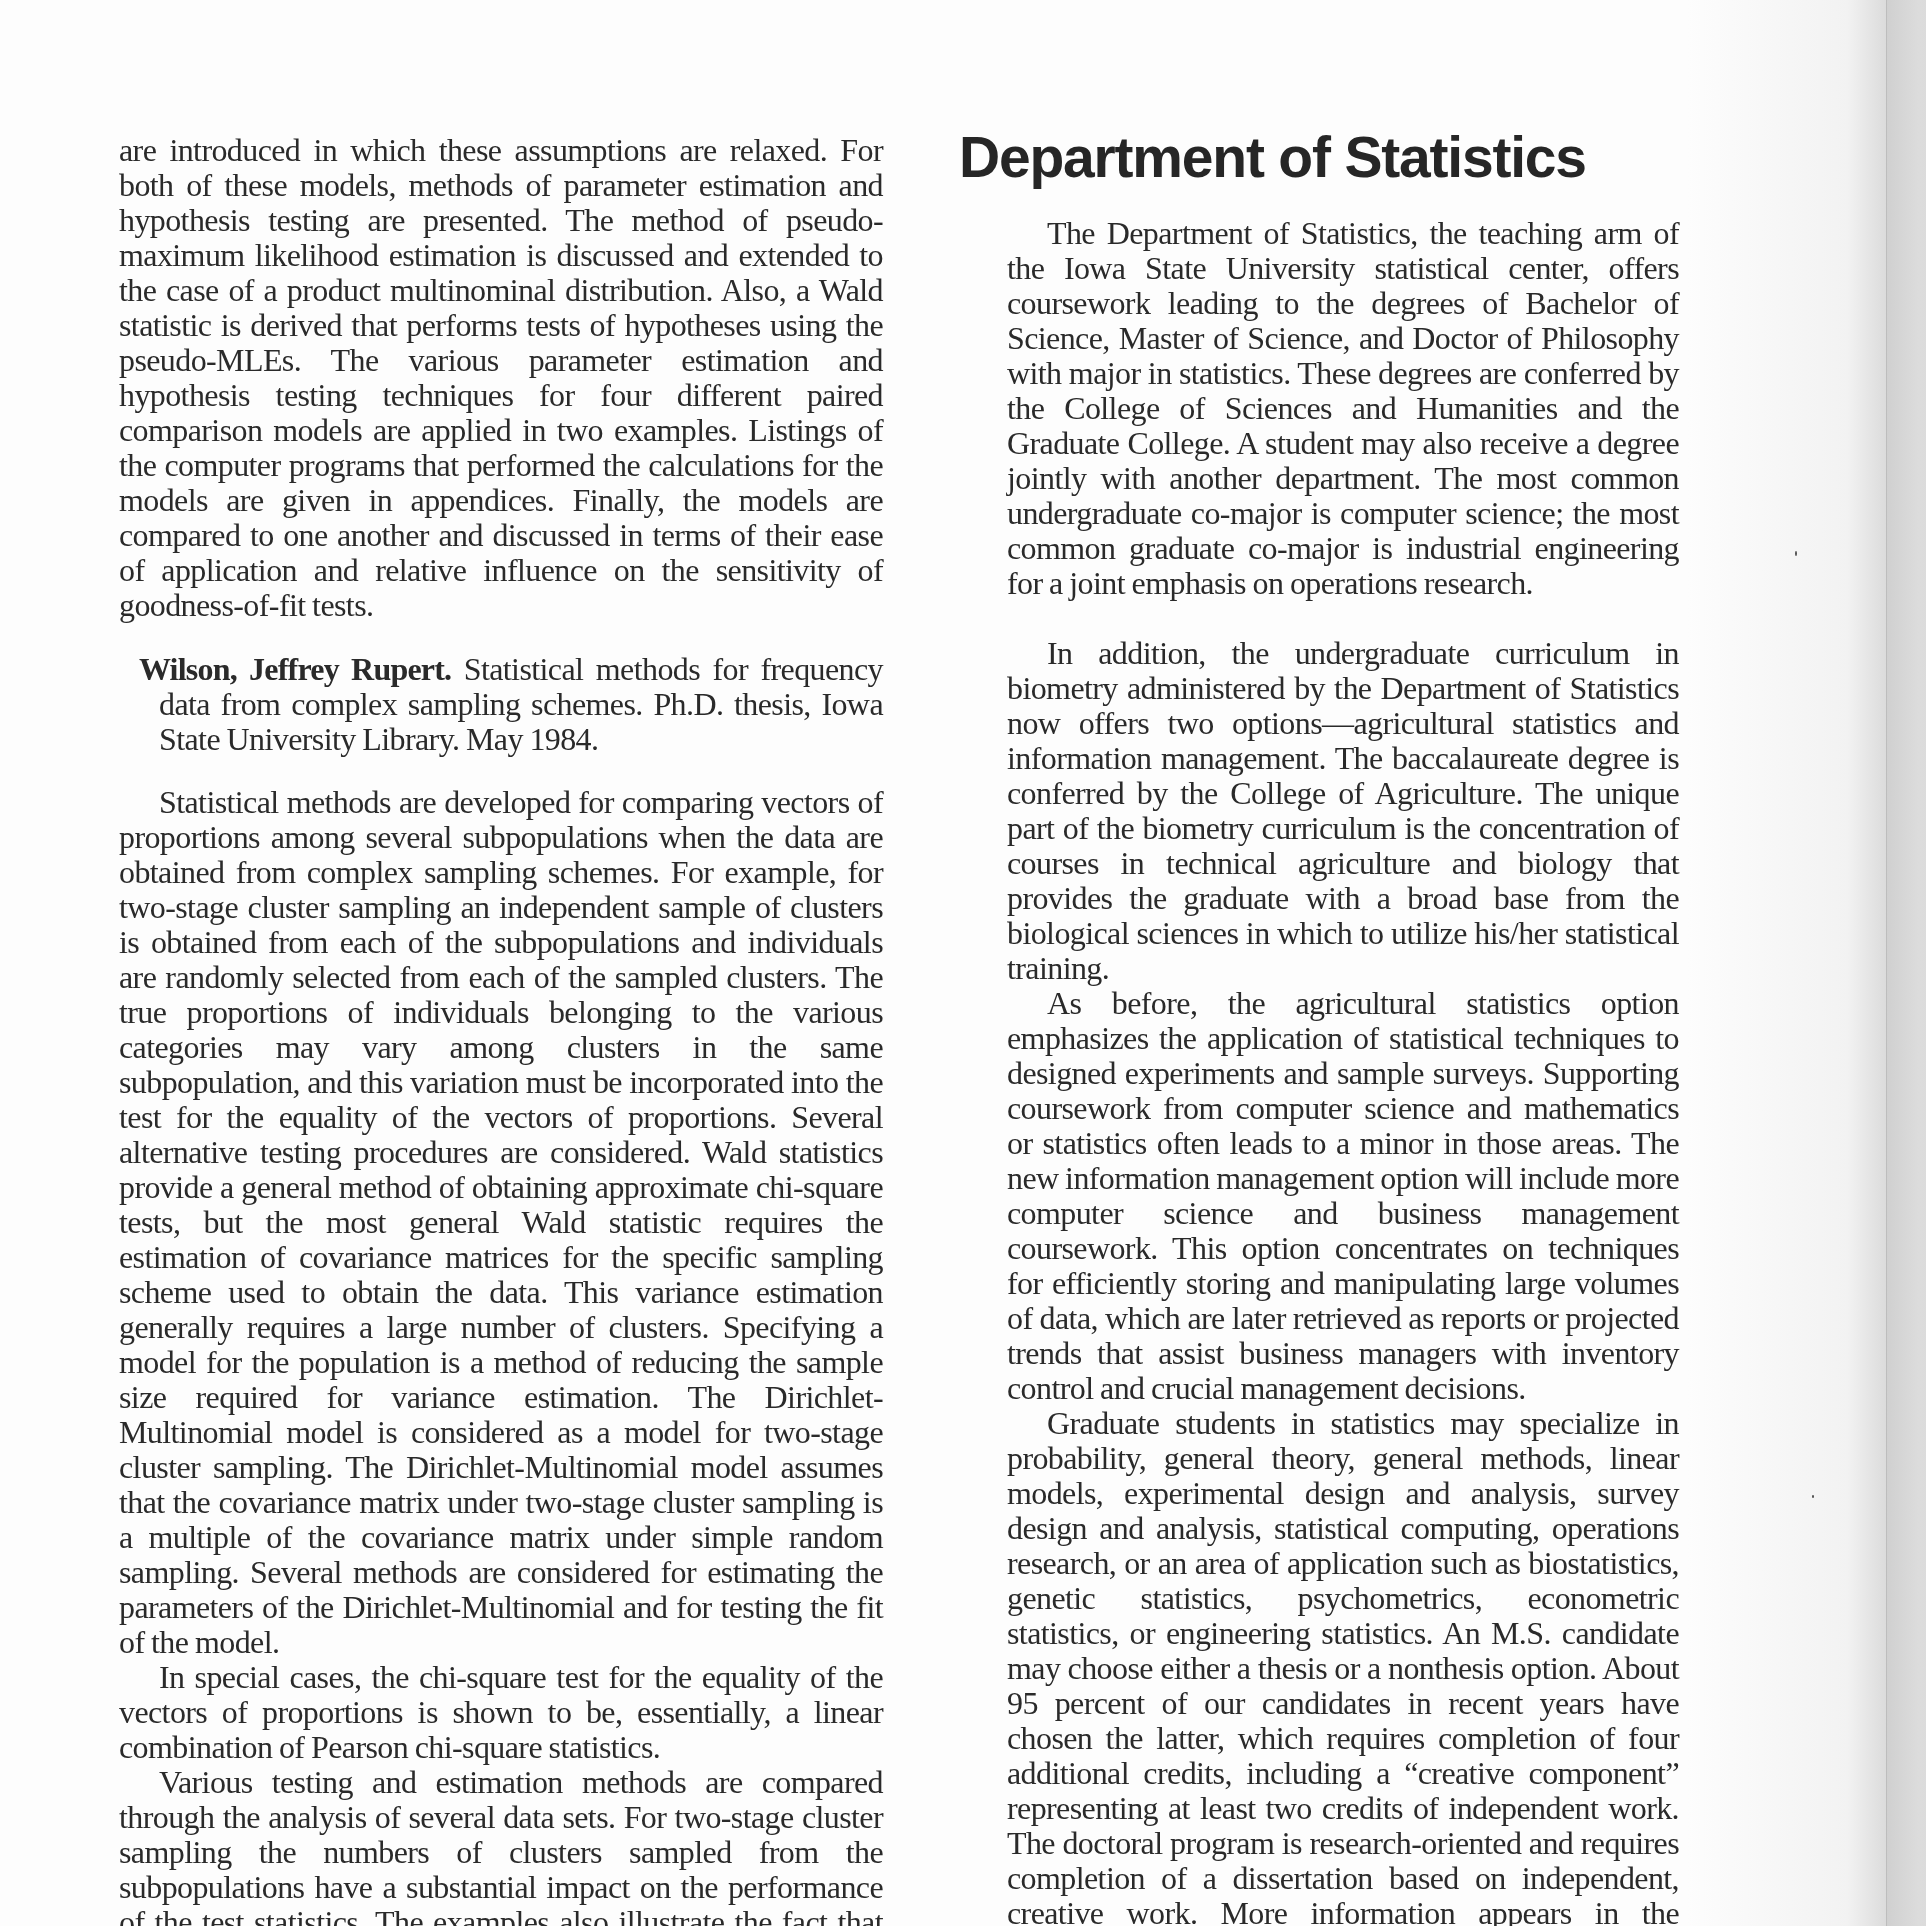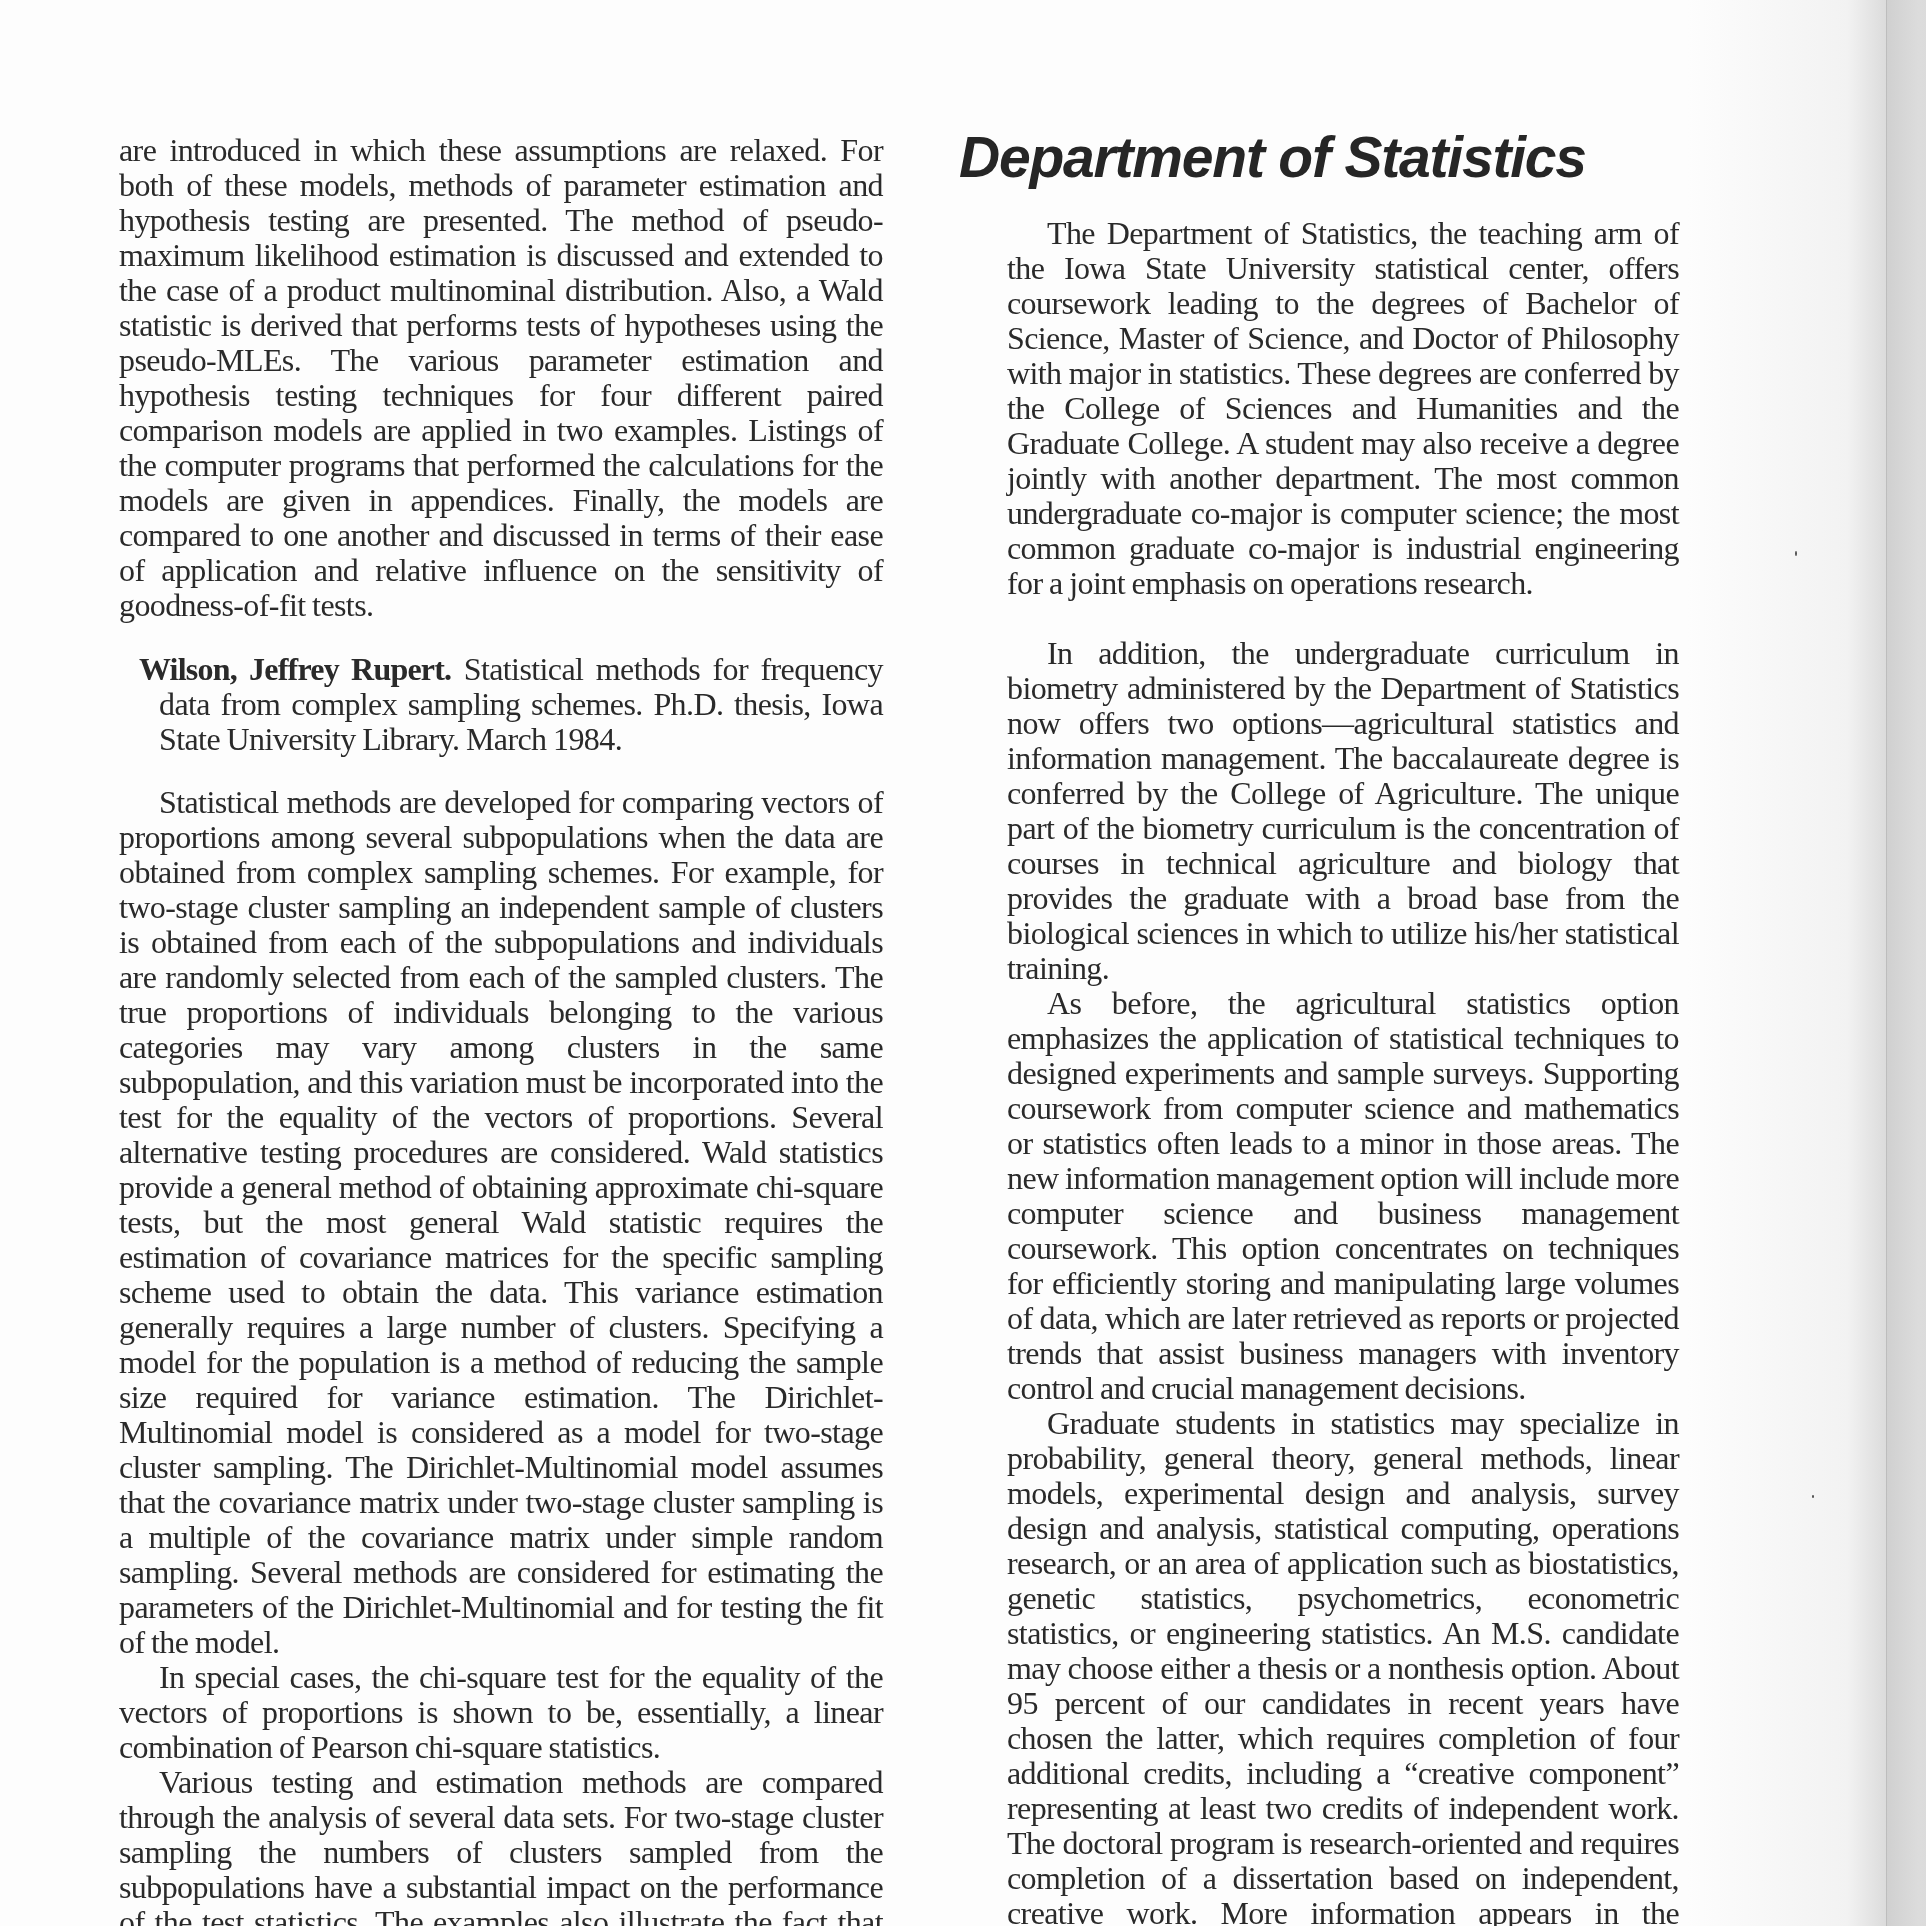--- a/index.html
+++ b/index.html
@@ -34,34 +34,34 @@
   .gap-md { height: 35px; }
   .entry {
     padding-left: 40px;
     text-indent: -40px;
   }
   .entry .author { font-weight: bold; letter-spacing: -0.8px; margin-left: 20px; }
   .heading {
     position: absolute; left: 959px; top: 125px;
     font-family: "Liberation Sans", "DejaVu Sans", sans-serif;
     font-weight: bold; font-size: 57px; line-height: 65px;
-    letter-spacing: -1.2px; color: #262626; margin: 0; font-style: italic;
+    letter-spacing: -1.2px; color: #262626; margin: 0;
   }
   .speck { position: absolute; background: #555; border-radius: 50%; }
 </style>
 </head>
 <body>
 
 <div class="page-shade"></div>
 <div class="right-strip"></div>
 
 <div class="col col-left">
   <p>are introduced in which these assumptions are relaxed. For both of these models, methods of parameter estimation and hypothesis testing are presented. The method of pseudo-maximum likelihood estimation is discussed and extended to the case of a product multinominal distribution. Also, a Wald statistic is derived that performs tests of hypotheses using the pseudo-MLEs. The various parameter estimation and hypothesis testing techniques for four different paired comparison models are applied in two examples. Listings of the computer programs that performed the calculations for the models are given in appendices. Finally, the models are compared to one another and discussed in terms of their ease of application and relative influence on the sensitivity of goodness-of-fit tests.</p>
   <div class="gap-sm"></div>
-  <p class="entry"><span class="author">Wilson, Jeffrey Rupert.</span><span> Statistical methods for frequency data from complex sampling schemes. Ph.D. thesis, Iowa State University Library. March 1984.</span></p>
+  <p class="entry"><span class="author">Wilson, Jeffrey Rupert.</span><span> Statistical methods for frequency data from complex sampling schemes. Ph.D. thesis, Iowa State University Library. May 1984.</span></p>
   <div class="gap-sm"></div>
   <p class="indent">Statistical methods are developed for comparing vectors of proportions among several subpopulations when the data are obtained from complex sampling schemes. For example, for two-stage cluster sampling an independent sample of clusters is obtained from each of the subpopulations and individuals are randomly selected from each of the sampled clusters. The true proportions of individuals belonging to the various categories may vary among clusters in the same subpopulation, and this variation must be incorporated into the test for the equality of the vectors of proportions. Several alternative testing procedures are considered. Wald statistics provide a general method of obtaining approximate chi-square tests, but the most general Wald statistic requires the estimation of covariance matrices for the specific sampling scheme used to obtain the data. This variance estimation generally requires a large number of clusters. Specifying a model for the population is a method of reducing the sample size required for variance estimation. The Dirichlet-Multinomial model is considered as a model for two-stage cluster sampling. The Dirichlet-Multinomial model assumes that the covariance matrix under two-stage cluster sampling is a multiple of the covariance matrix under simple random sampling. Several methods are considered for estimating the parameters of the Dirichlet-Multinomial and for testing the fit of the model.</p>
   <p class="indent">In special cases, the chi-square test for the equality of the vectors of proportions is shown to be, essentially, a linear combination of Pearson chi-square statistics.</p>
   <p class="indent">Various testing and estimation methods are compared through the analysis of several data sets. For two-stage cluster sampling the numbers of clusters sampled from the subpopulations have a substantial impact on the performance of the test statistics. The examples also illustrate the fact that the incorrect application of the Pearson chi-square statistic based on simple random sampling can produce misleading results when the frequencies are obtained from a more complex sampling scheme.</p>
 </div>
 
 <h1 class="heading">Department of Statistics</h1>
 
 <div class="col col-right">
   <p class="indent">The Department of Statistics, the teaching arm of the Iowa State University statistical center, offers coursework leading to the degrees of Bachelor of Science, Master of Science, and Doctor of Philosophy with major in statistics. These degrees are conferred by the College of Sciences and Humanities and the Graduate College. A student may also receive a degree jointly with another department. The most common undergraduate co-major is computer science; the most common graduate co-major is industrial engineering for a joint emphasis on operations research.</p>

